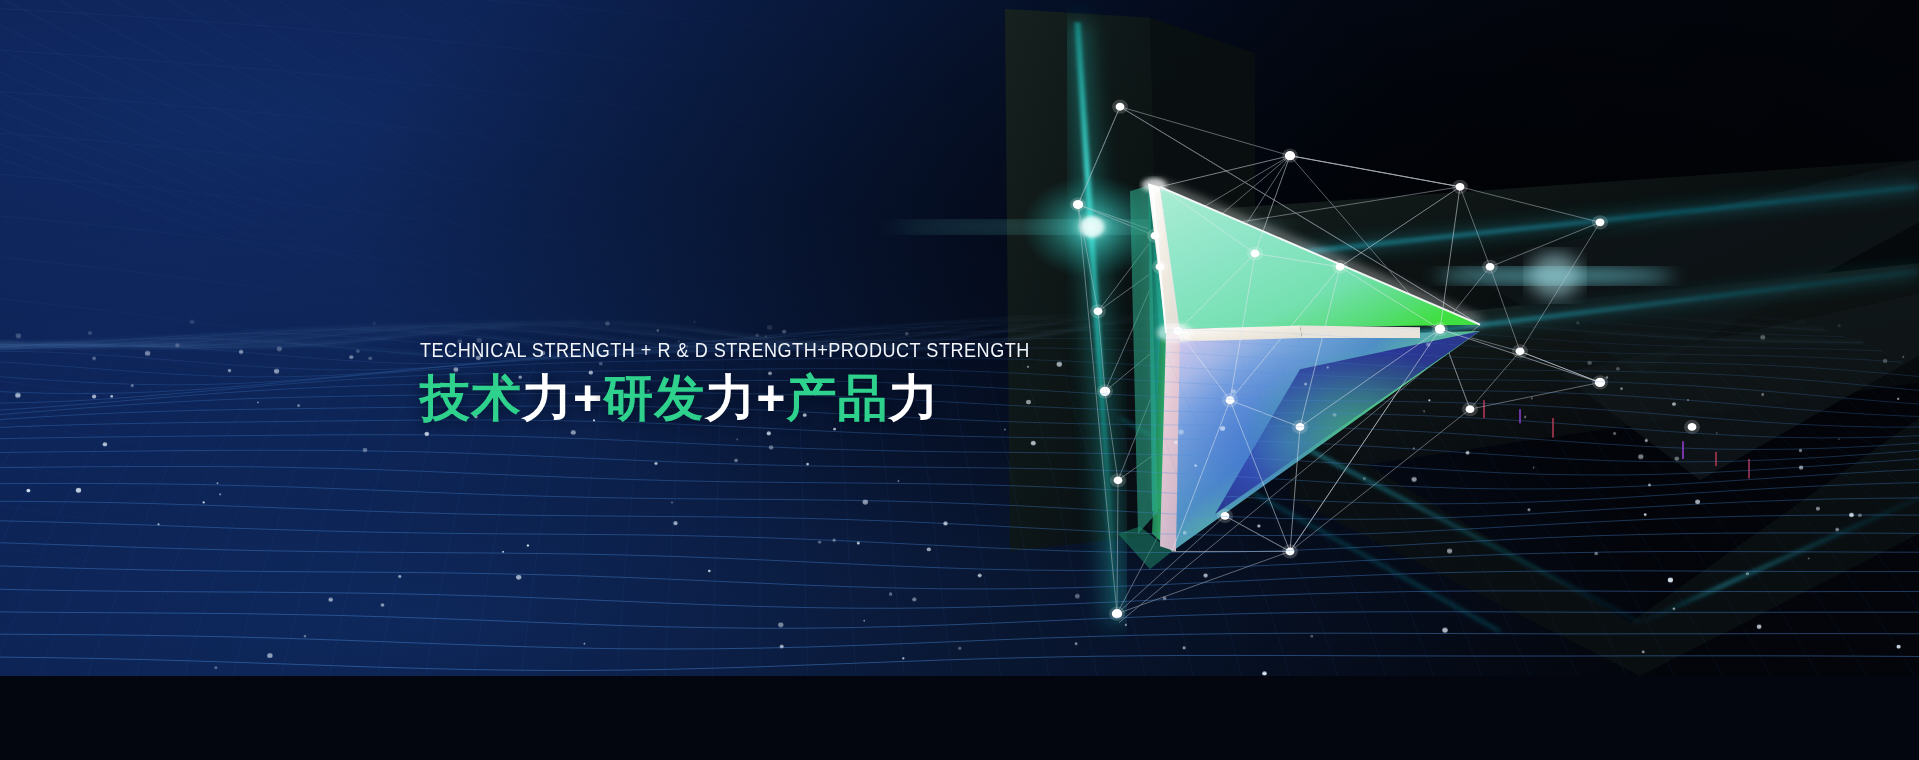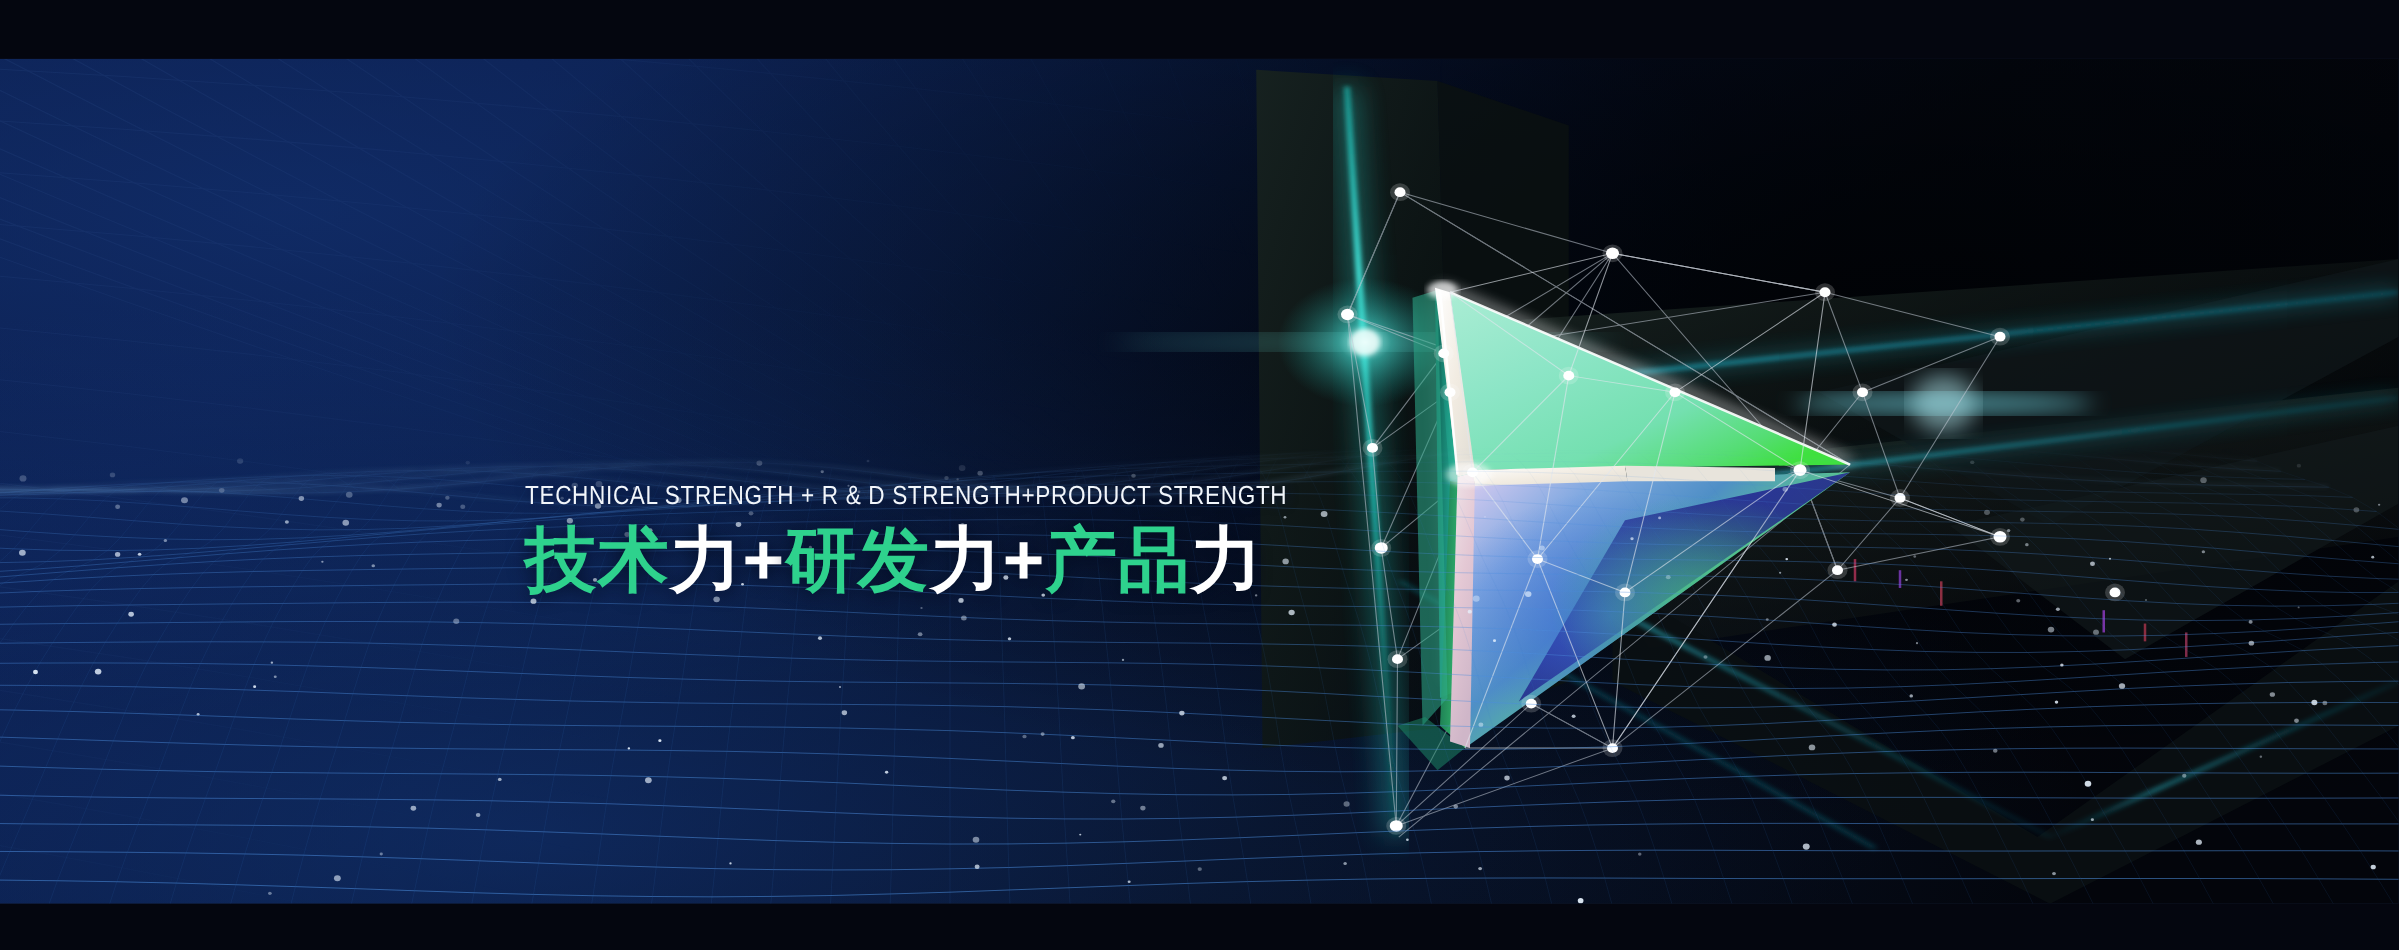--- a/index.html
+++ b/index.html
@@ -7,22 +7,21 @@
   html,body {
     width:1919px; height:760px;
     background:#04060f;
     font-family:"Liberation Sans", sans-serif;
     overflow:hidden;
   }
   #banner {
     position:relative;
     width:1919px; height:676px;
     overflow:hidden;
-    background:#0f172a;
-    margin-top:47px;
+    background:#6d28d9;
   }
   .layer { position:absolute; inset:0; }
   .layer svg { display:block; width:100%; height:100%; }
 
   
   #text-block {
     position:absolute;
     left:420px; top:338px;
     z-index:40;
     user-select:none;
@@ -33,21 +32,21 @@
     letter-spacing:0.6px;
     color:#f2f6fb;
     white-space:nowrap;
     font-weight:400;
     transform:scaleX(0.86);
     transform-origin:left center;
     text-shadow:0 0 10px rgba(10,25,66,.9);
   }
   #headline-cn {
     margin-top:8px;
-    font-size:57px;
+    font-size:50px;
     font-weight:700;
     letter-spacing:1px;
     white-space:nowrap;
     line-height:1.12;
     text-shadow:0 2px 14px rgba(4,10,30,.85);
   }
   #headline-cn .seg-green { color:#2ed28d; }
   #headline-cn .seg-white { color:#ffffff; }
   #headline-cn .seg-plus  { color:#ffffff; font-weight:700; }
 </style>

